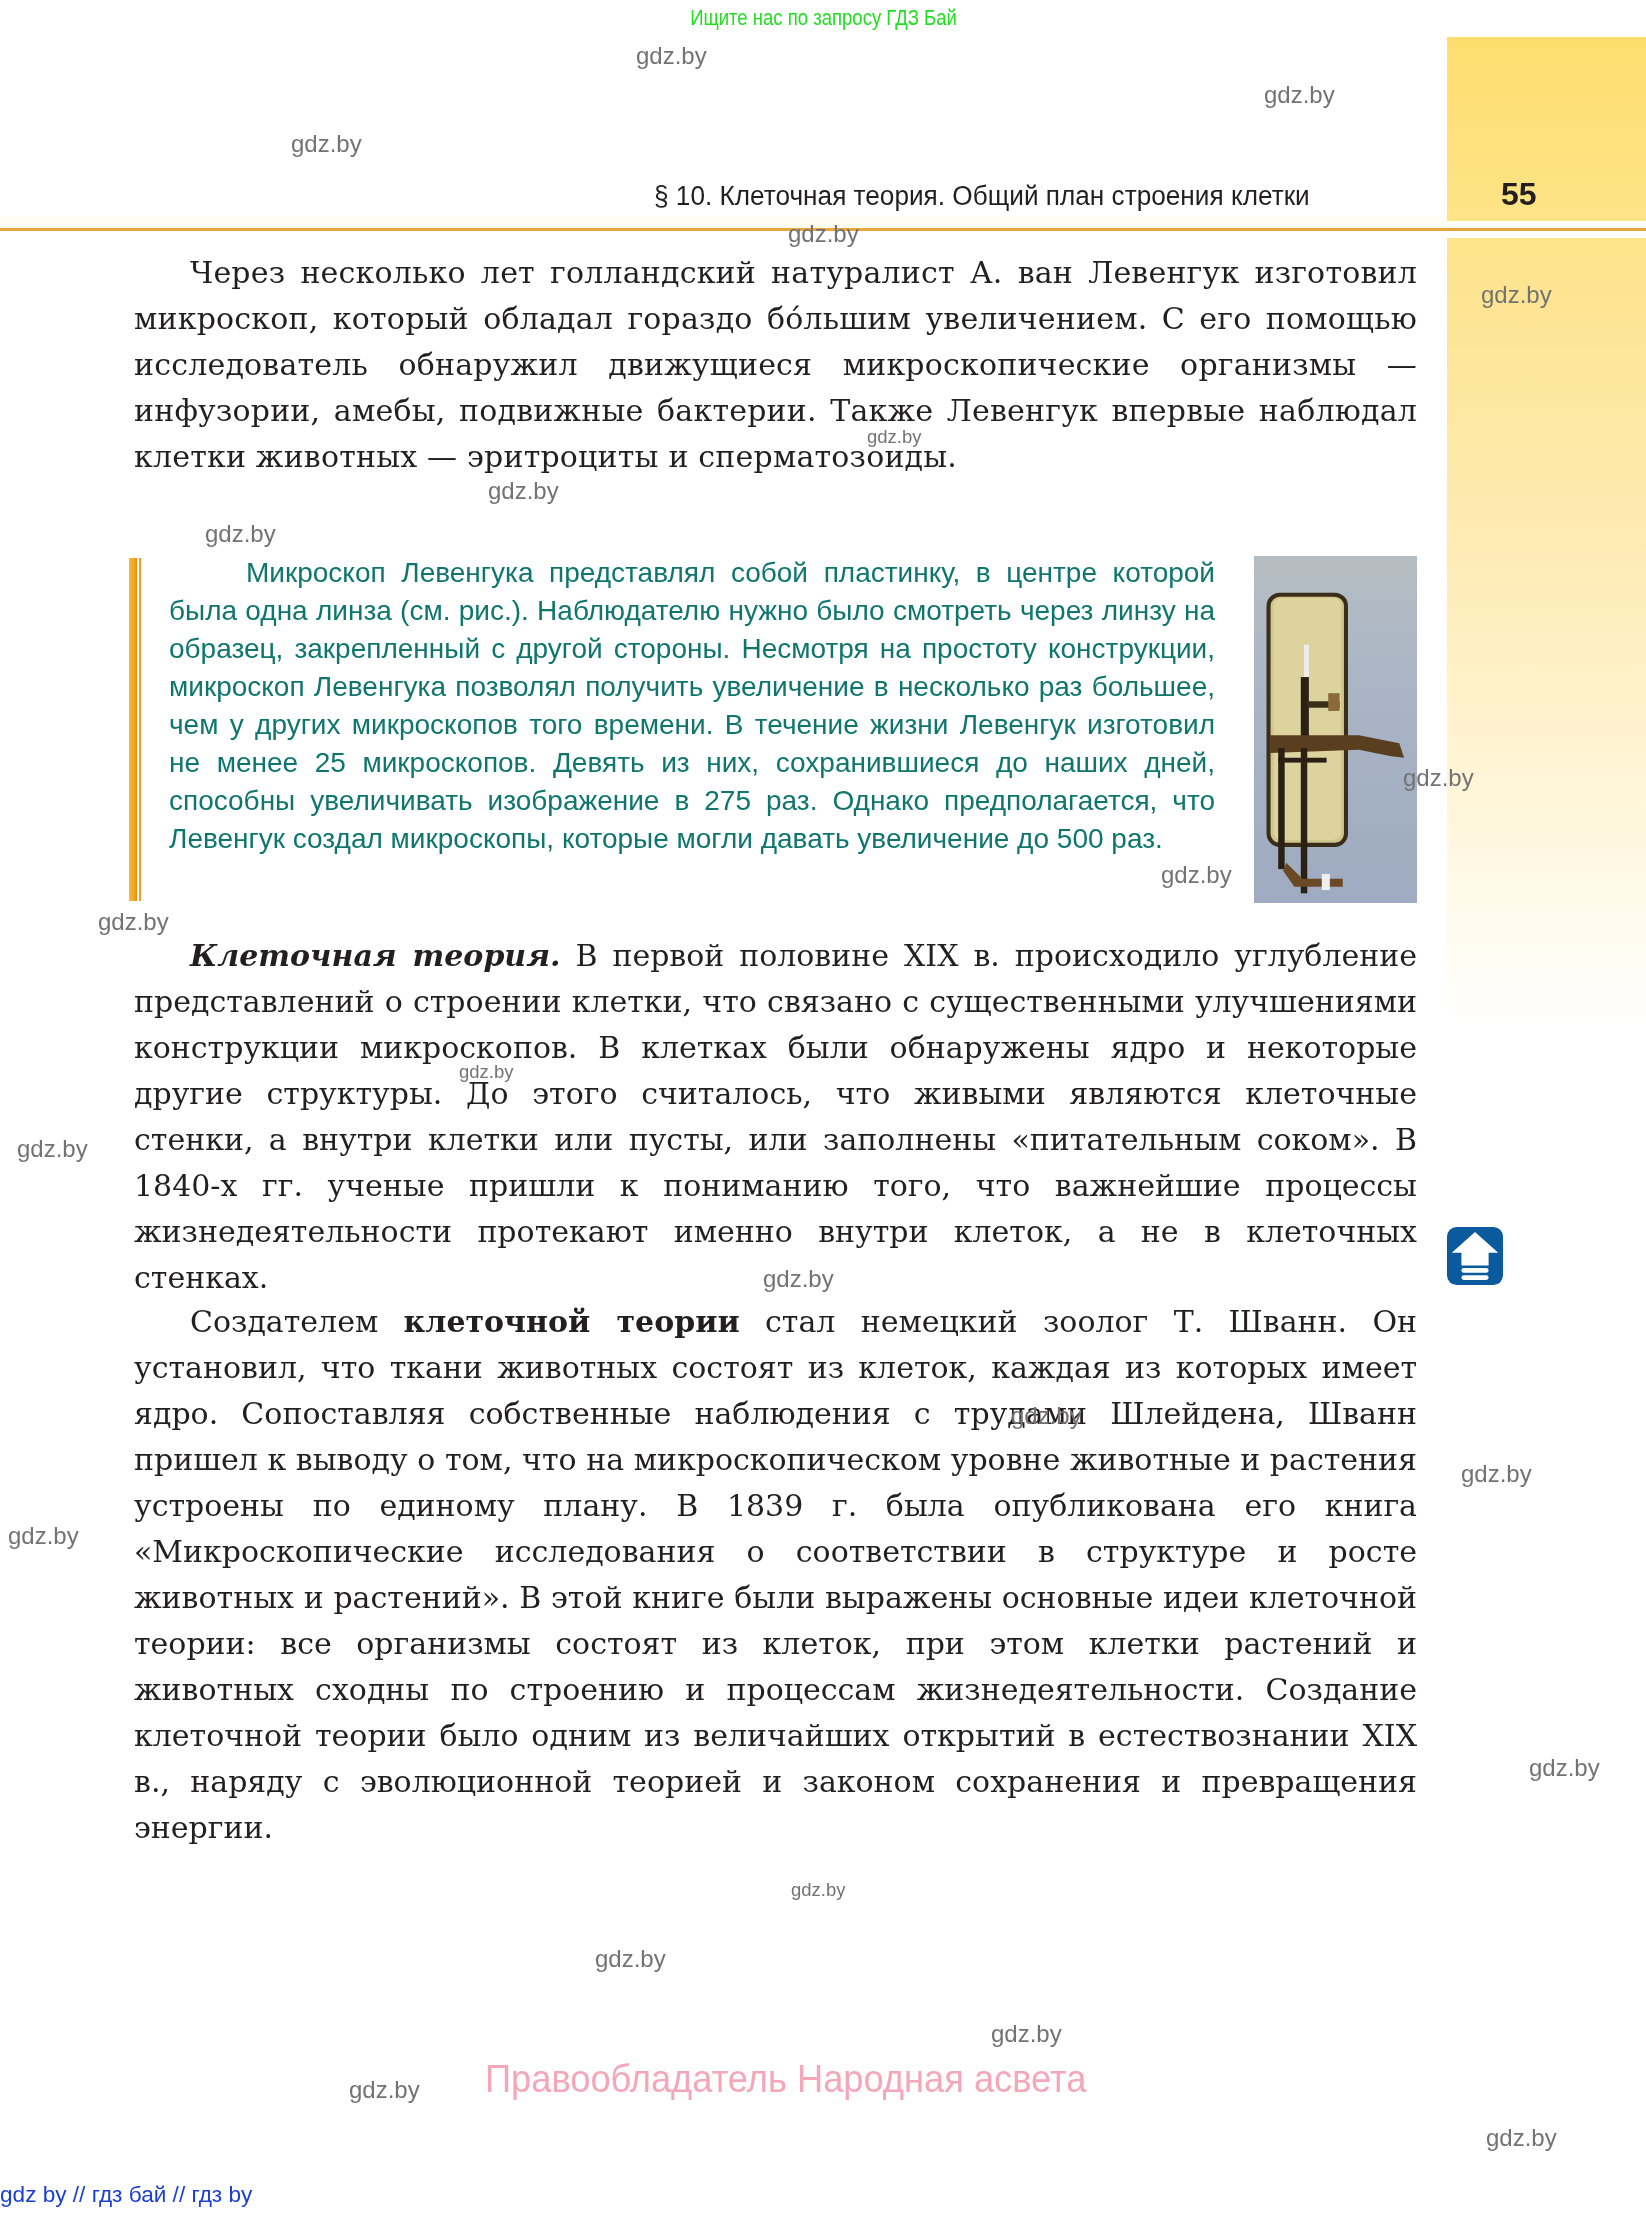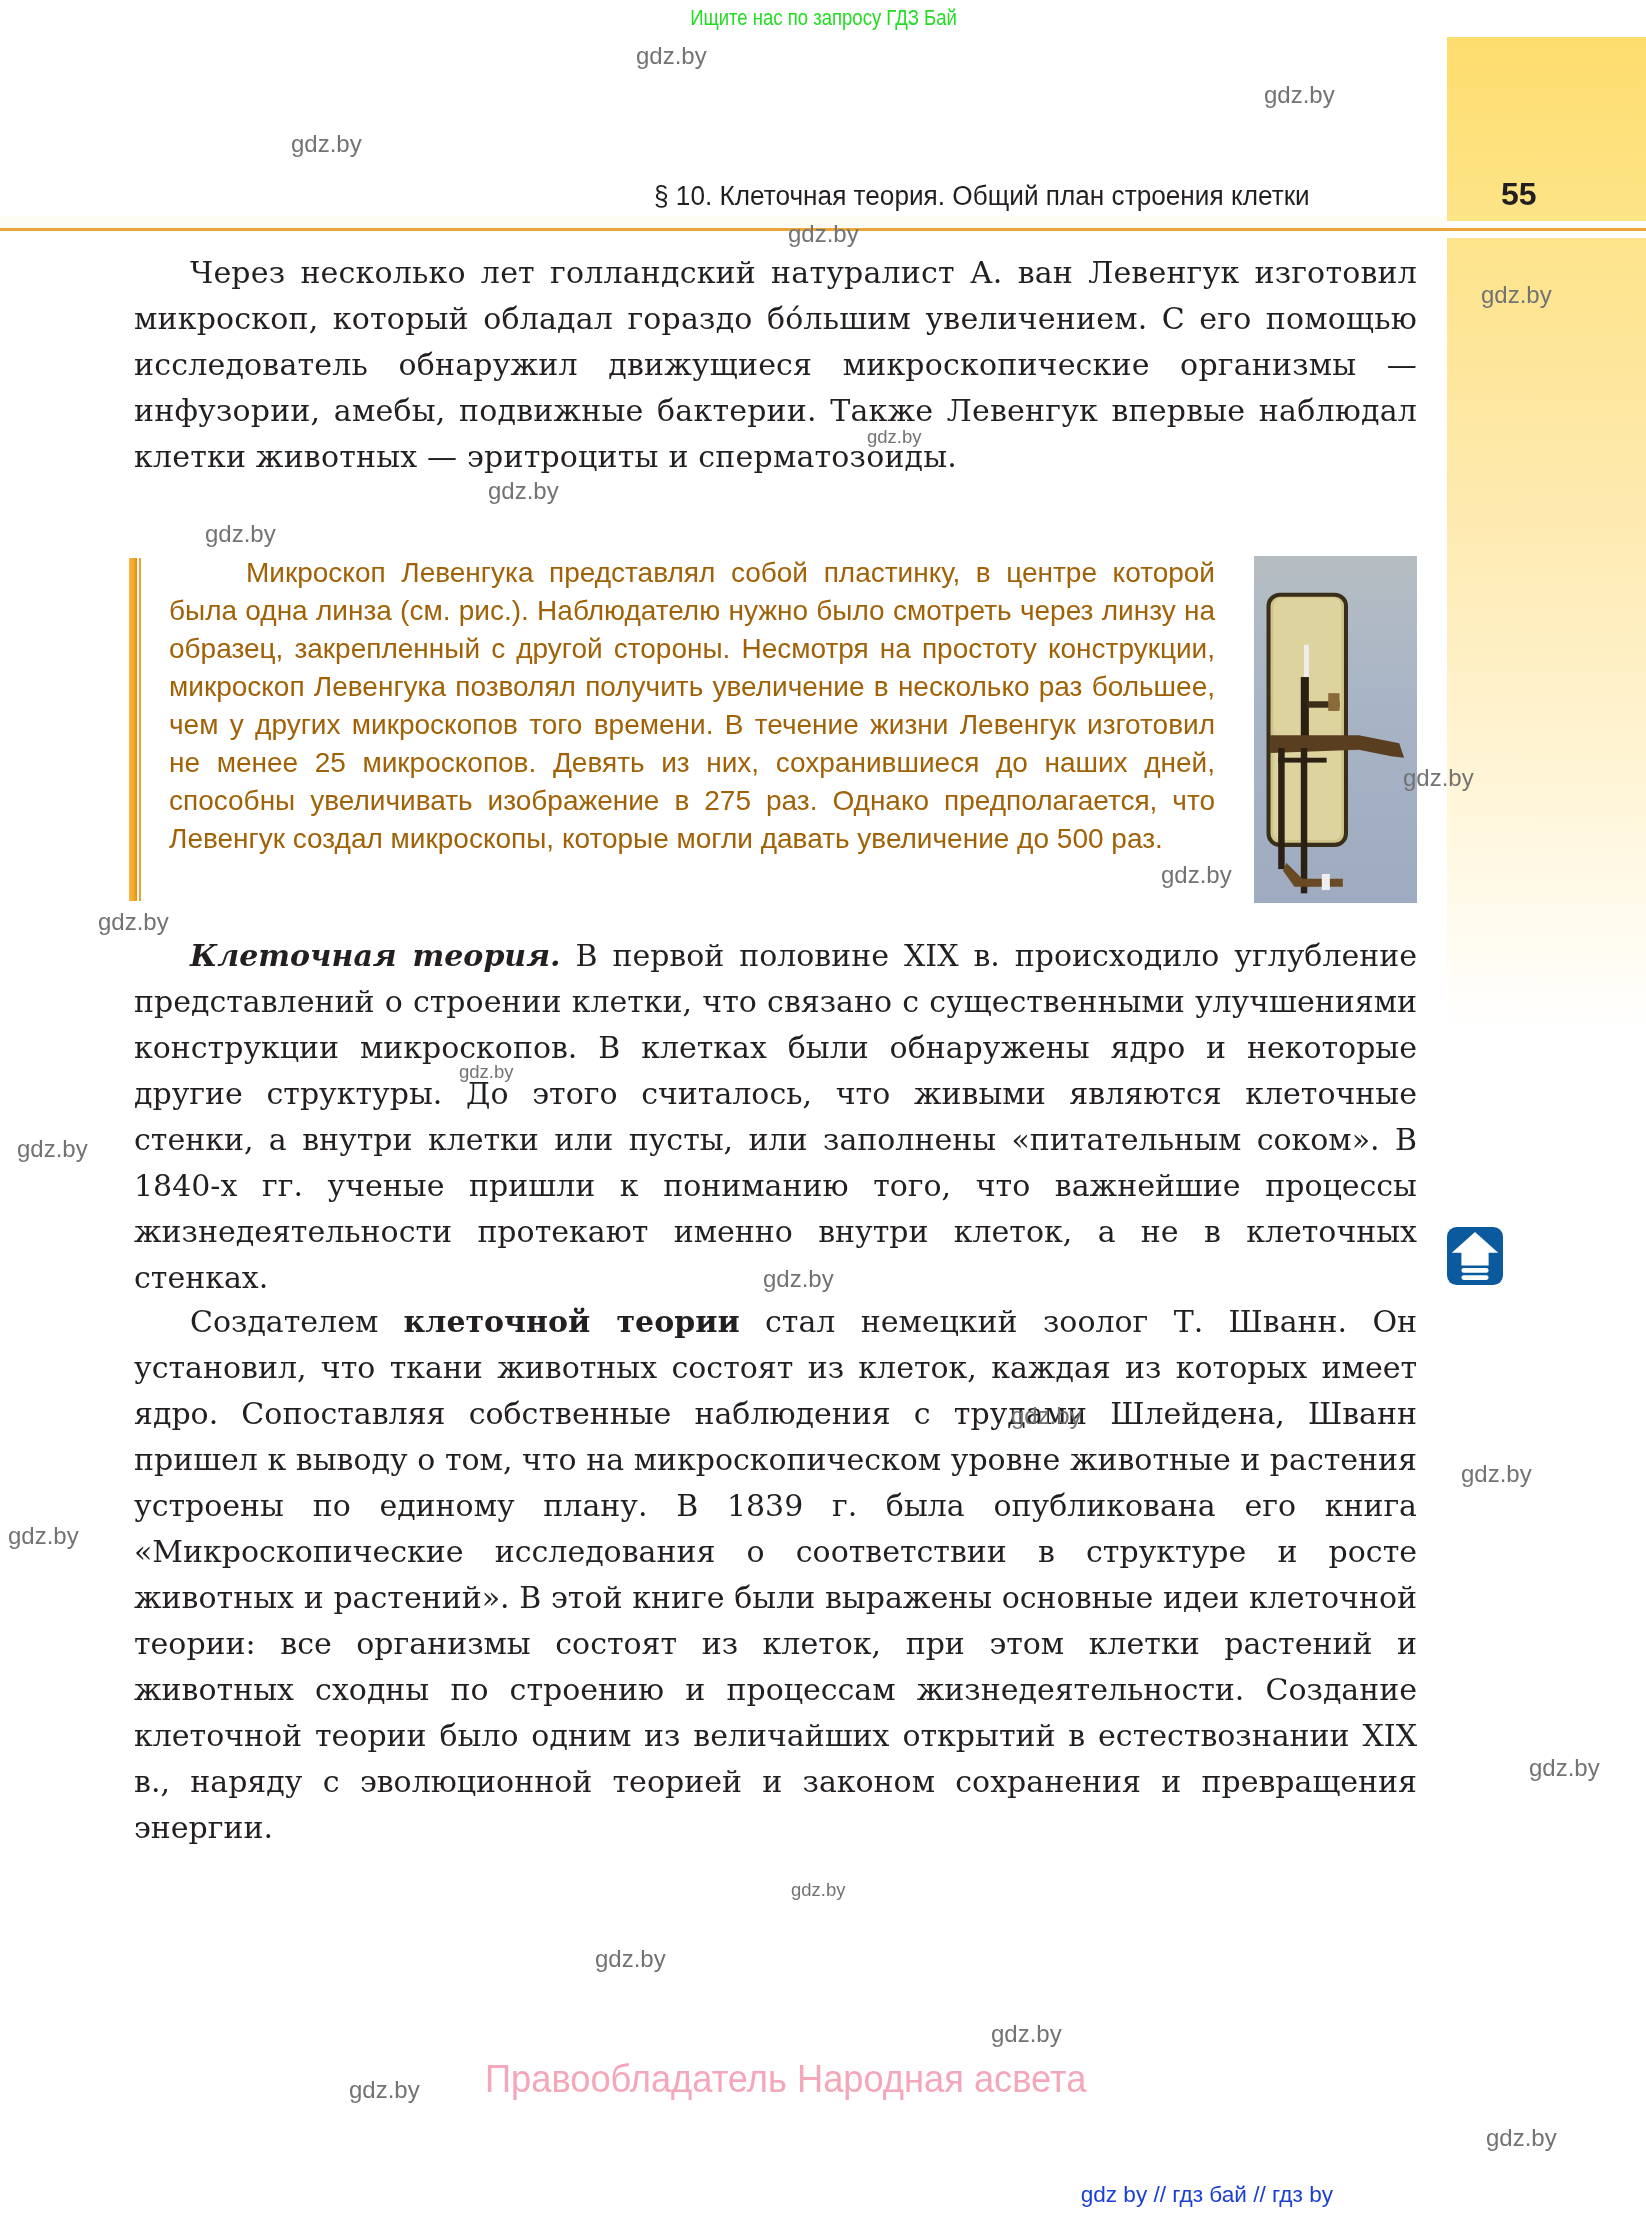--- a/index.html
+++ b/index.html
@@ -13,30 +13,30 @@
   .page-number { left:1469px; top:176px; font-family:"Liberation Sans", sans-serif; font-weight:bold; font-size:32px; color:#231f20;margin-left:32px; }
   .running-head { left:654px; top:181px; width:764px; font-family:"Liberation Sans", sans-serif; font-size:27px; color:#231f20; white-space:nowrap; transform-origin:left top; transform:scaleX(0.97); }
   .body { left:134px; width:1283px; font-family:"DejaVu Serif", serif; font-size:30px; line-height:46px; color:#231f20; text-align:justify; }
   .body p { margin:0; text-indent:56px; }
   .body p + p { margin-top:4px; }
   .body b { font-weight:bold; }
   .body i.bi { font-style:italic; font-weight:bold; }
   .p1 { top:250px; letter-spacing:0.2px; }
   .bar-thick { left:129px; top:558px; width:8px; height:343px; background:linear-gradient(90deg,#f6b846,#f5a623 60%,#e48c12); }
   .bar-thin { left:139px; top:558px; width:2.4px; height:343px; background:#f0a02a; }
-  .box-text { left:169px; top:554px; width:1046px; font-family:"Liberation Sans", sans-serif; font-size:28px; line-height:38px; color:#a16207; text-align:justify; }
+  .box-text { left:169px; top:554px; width:1046px; font-family:"Liberation Sans", sans-serif; font-size:28px; line-height:38px; color:#0f766e; text-align:justify; }
   .box-text p { margin:0; text-indent:77px; }
   .photo { left:1254px; top:556px; width:163px; height:347px; background:linear-gradient(180deg,#b6bdc2 0%,#a9b5c6 40%,#9eabc0 100%); overflow:hidden; }
   .p2 { top:933px; }
   .p3 { top:1299px; }
   .home-btn { left:1447px; top:1227px; width:56px; height:58px; background:#0b5a9e; border-radius:9.7px; }
   .wm { position:absolute; font-family:"Liberation Sans", sans-serif; font-size:24px; color:#737373; white-space:nowrap; }
   .wm.sm { font-size:18.5px; }
   .copyright { left:485px; top:2057px; font-family:"Liberation Sans", sans-serif; font-size:39px; color:#f4a7b9; white-space:nowrap; transform-origin:left top; transform:scaleX(0.93); }
-  .footer { left:0; width:1333px; top:2182px; text-align:right; font-family:"Liberation Sans", sans-serif; font-size:22.6px; color:#1b3fd0; }
+  .footer { left:0; width:1333px; top:2182px; text-align:left; font-family:"Liberation Sans", sans-serif; font-size:22.6px; color:#1b3fd0; }
 </style>
 </head>
 <body>
 
 <div class="abs top-banner">Ищите нас по запросу ГДЗ Бай</div>
 
 <div class="abs sidebar-top"></div>
 <div class="abs sidebar-main"></div>
 <div class="abs cream-band"></div>
 <div class="abs rule"></div>

